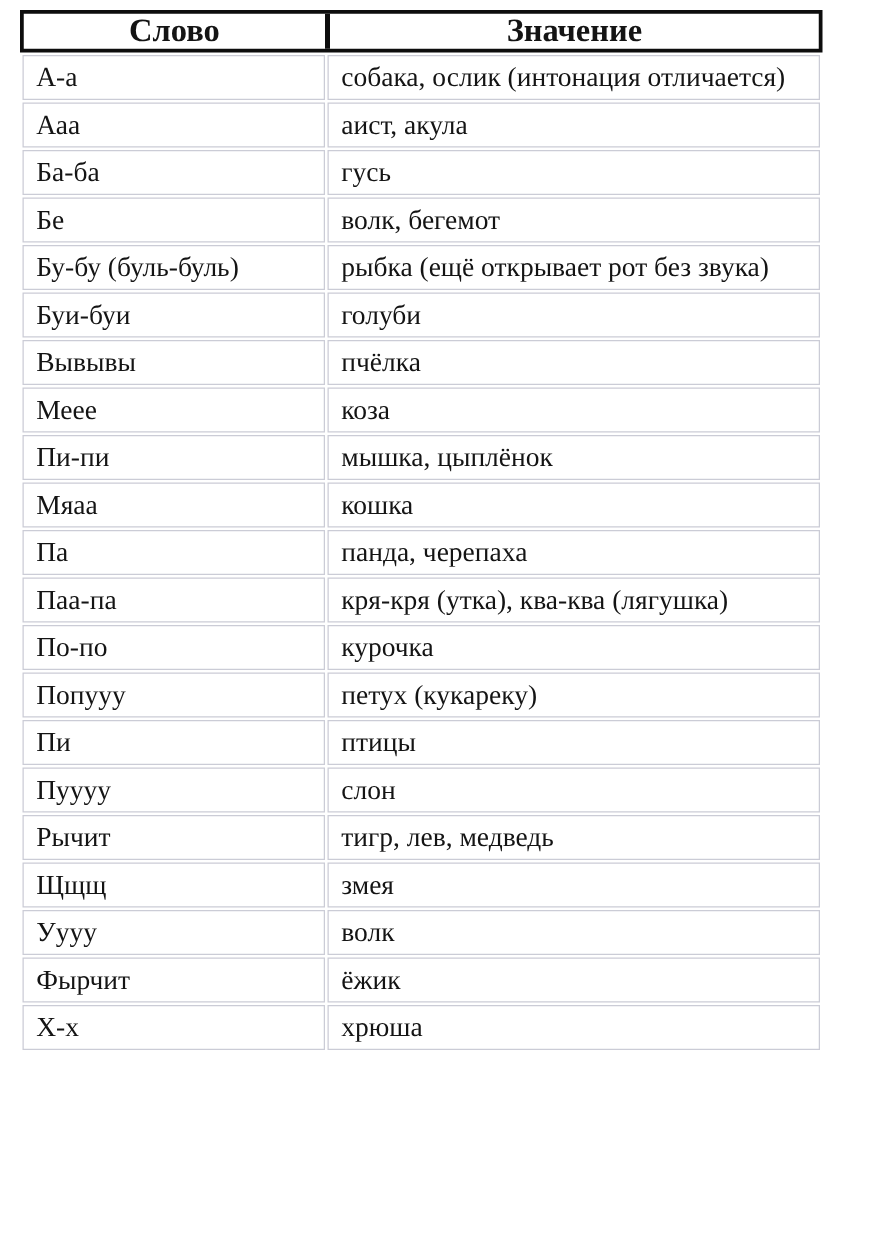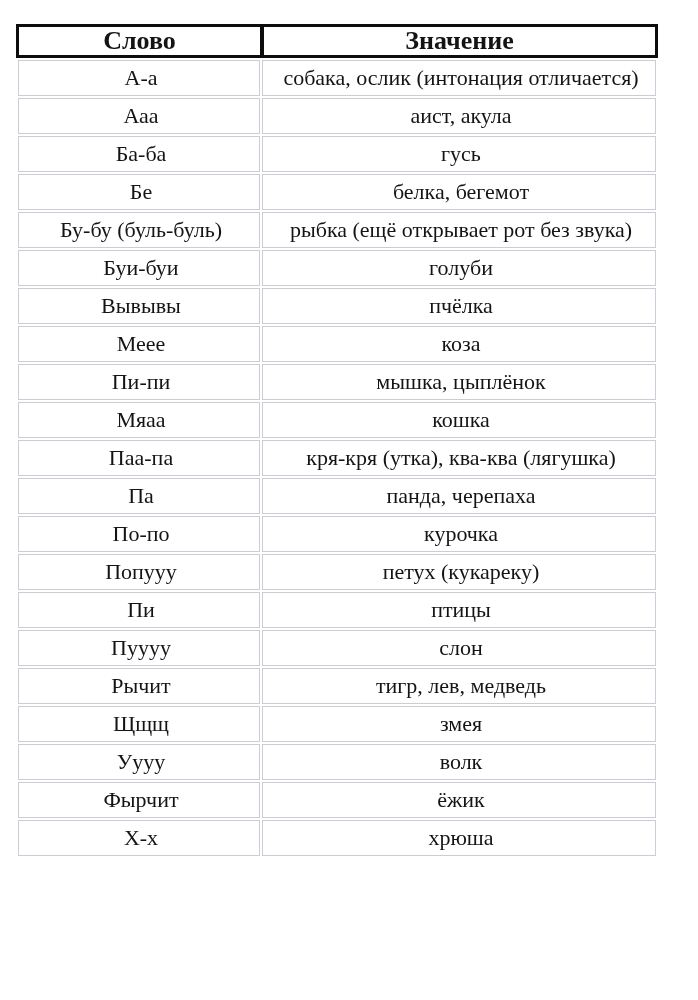--- a/index.html
+++ b/index.html
@@ -11,23 +11,22 @@
     width: 698px;
     height: 1000px;
     position: relative;
     font-family: "Liberation Serif", serif;
     color: #141414;
     overflow: hidden;
   }
   .tbl-wrap {
     position: absolute;
     left: 16px;
-    top: 24px;
+    top: 8px;
     width: 642px;
-    text-align: center;
   }
   
   .hdr {
     display: flex;
     box-sizing: border-box;
     width: 642px;
     height: 34px;
     border: 3px solid #0d0d0d;
     font-weight: bold;
     font-size: 26px;
@@ -87,21 +86,21 @@
       <tr>
         <td class="c1">Ааа</td>
         <td class="c2">аист, акула</td>
       </tr>
       <tr>
         <td class="c1">Ба-ба</td>
         <td class="c2">гусь</td>
       </tr>
       <tr>
         <td class="c1">Бе</td>
-        <td class="c2">белка, бегемот</td>
+        <td class="c2">волк, бегемот</td>
       </tr>
       <tr>
         <td class="c1">Бу-бу (буль-буль)</td>
         <td class="c2">рыбка (ещё открывает рот без звука)</td>
       </tr>
       <tr>
         <td class="c1">Буи-буи</td>
         <td class="c2">голуби</td>
       </tr>
       <tr>
@@ -114,26 +113,26 @@
       </tr>
       <tr>
         <td class="c1">Пи-пи</td>
         <td class="c2">мышка, цыплёнок</td>
       </tr>
       <tr>
         <td class="c1">Мяаа</td>
         <td class="c2">кошка</td>
       </tr>
       <tr>
+        <td class="c1">Па</td>
+        <td class="c2">панда, черепаха</td>
+      </tr>
+      <tr>
         <td class="c1">Паа-па</td>
         <td class="c2">кря-кря (утка), ква-ква (лягушка)</td>
-      </tr>
-      <tr>
-        <td class="c1">Па</td>
-        <td class="c2">панда, черепаха</td>
       </tr>
       <tr>
         <td class="c1">По-по</td>
         <td class="c2">курочка</td>
       </tr>
       <tr>
         <td class="c1">Попууу</td>
         <td class="c2">петух (кукареку)</td>
       </tr>
       <tr>

